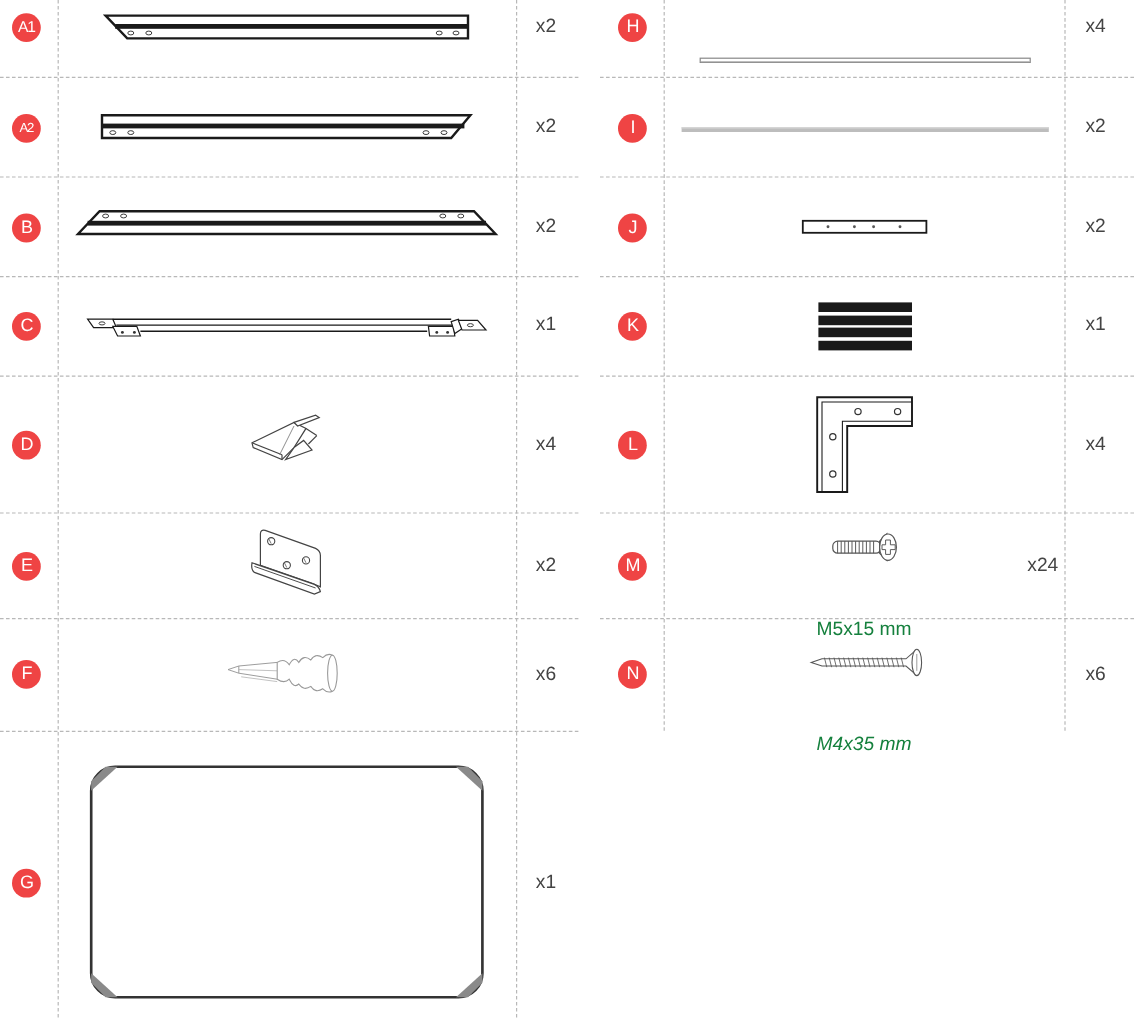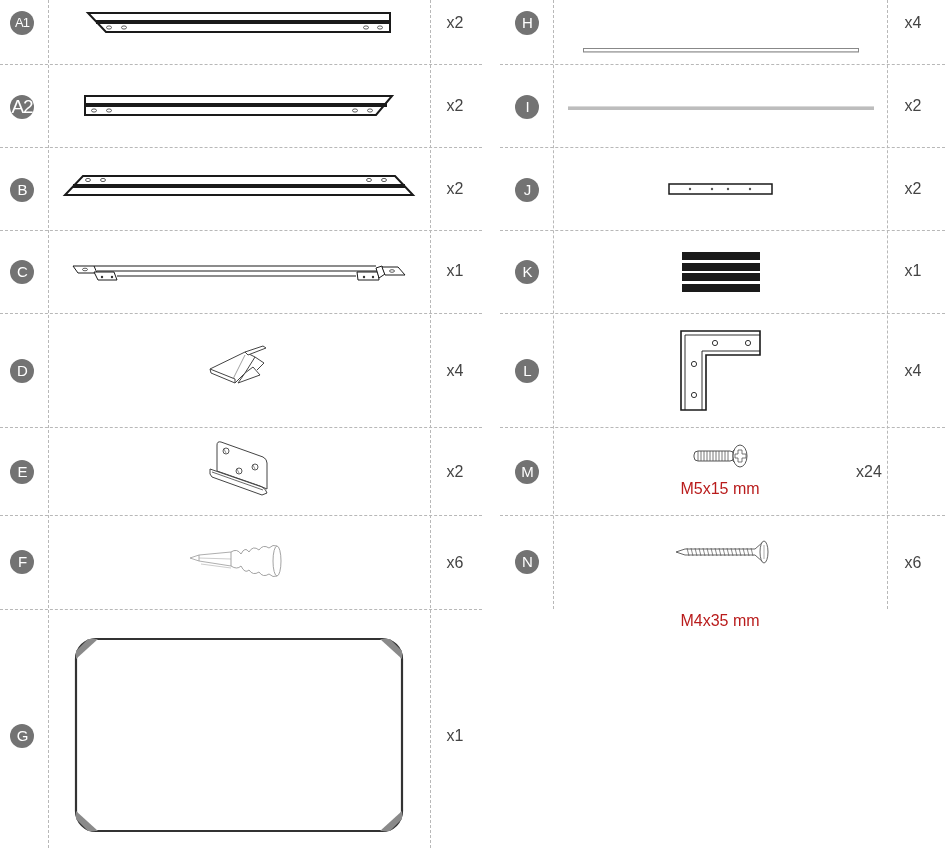--- a/index.html
+++ b/index.html
@@ -1,21 +1,21 @@
 <!DOCTYPE html>
 <html><head>
 <meta charset="utf-8">
 <style>
   html, body { margin: 0; padding: 0; background: #ffffff; }
   body { width: 945px; height: 848px; position: relative; overflow: hidden; font-family: "Liberation Sans", sans-serif; color: #333; }
   .hline { position: absolute; height: 0; border-top: 1px dashed #b8b8b8; }
   .vline { position: absolute; width: 0; border-left: 1px dashed #b8b8b8; }
-  .badge { position: absolute; width: 24px; height: 24px; border-radius: 50%; background: #737373; color: #fff; font-size: 15px; line-height: 24px; text-align: center; font-family: "Liberation Sans", sans-serif; letter-spacing: -1px; }
+  .badge { position: absolute; width: 24px; height: 24px; border-radius: 50%; background: #ef4444; color: #fff; font-size: 15px; line-height: 24px; text-align: center; font-family: "Liberation Sans", sans-serif; letter-spacing: -1px; }
   .qty { position: absolute; font-size: 16px; color: #444; text-align: center; width: 50px; }
-  .spec { position: absolute; font-size: 16px; color: #b91c1c; text-align: center; width: 140px; }
+  .spec { position: absolute; font-size: 16px; color: #15803d; text-align: center; width: 140px; margin-top: 36px; }
   svg.part { position: absolute; overflow: visible; }
 </style>
 </head>
 <body>
 
 <div>
 
   <div class="vline" style="left:48px; top:0; height:848px;"></div>
   <div class="vline" style="left:430px; top:0; height:848px;"></div>
   <div class="hline" style="left:0; width:482px; top:64px;"></div>
@@ -43,21 +43,21 @@
     <rect x="10" y="8" width="294" height="4" fill="#1a1a1a"></rect>
     <ellipse cx="23" cy="15.5" rx="2.5" ry="1.6" fill="none" stroke="#333" stroke-width="0.8"></ellipse>
     <ellipse cx="38" cy="15.5" rx="2.5" ry="1.6" fill="none" stroke="#333" stroke-width="0.8"></ellipse>
     <ellipse cx="280" cy="15.5" rx="2.5" ry="1.6" fill="none" stroke="#333" stroke-width="0.8"></ellipse>
     <ellipse cx="294" cy="15.5" rx="2.5" ry="1.6" fill="none" stroke="#333" stroke-width="0.8"></ellipse>
   </svg>
   <div class="qty" style="left:430px; top:14px;">x2</div>
 </div>
 
 <div>
-  <div class="badge" style="left:10px; top:95px; font-size:19px;">A2</div>
+  <div class="badge" style="left:10px; top:95px; font-size:11px;">A2</div>
   <svg class="part" style="left:84px; top:95px;" width="310" height="22" viewBox="0 0 310 22">
     <polygon points="1,1 308,1 292,20 1,20" fill="#fff" stroke="#1a1a1a" stroke-width="2"></polygon>
     <rect x="1" y="8" width="302" height="4" fill="#1a1a1a"></rect>
     <ellipse cx="10" cy="15.5" rx="2.5" ry="1.6" fill="none" stroke="#333" stroke-width="0.8"></ellipse>
     <ellipse cx="25" cy="15.5" rx="2.5" ry="1.6" fill="none" stroke="#333" stroke-width="0.8"></ellipse>
     <ellipse cx="271" cy="15.5" rx="2.5" ry="1.6" fill="none" stroke="#333" stroke-width="0.8"></ellipse>
     <ellipse cx="286" cy="15.5" rx="2.5" ry="1.6" fill="none" stroke="#333" stroke-width="0.8"></ellipse>
   </svg>
   <div class="qty" style="left:430px; top:97px;">x2</div>
 </div>
@@ -252,15 +252,15 @@
         <line x1="56" y1="9" x2="58" y2="17"></line>
       <line x1="60" y1="9" x2="62" y2="17"></line>
         <line x1="64" y1="9" x2="66" y2="17"></line>
         <line x1="68" y1="9" x2="70" y2="17"></line>
       <line x1="72" y1="9" x2="74" y2="17"></line>
         <line x1="76" y1="9" x2="78" y2="17"></line>
     </g>
     <ellipse cx="89" cy="13" rx="4" ry="11" fill="#fff" stroke="#555" stroke-width="0.9"></ellipse>
     <line x1="89" y1="6" x2="89" y2="20" stroke="#777" stroke-width="0.6"></line>
   </svg>
-  <div class="spec" style="left:650px; top:612px;">M4x35 mm</div>
+  <div class="spec" style="left:650px; top:576px;font-style:italic;">M4x35 mm</div>
   <div class="qty" style="left:888px; top:554px;">x6</div>
 </div>
 
 </body></html>

